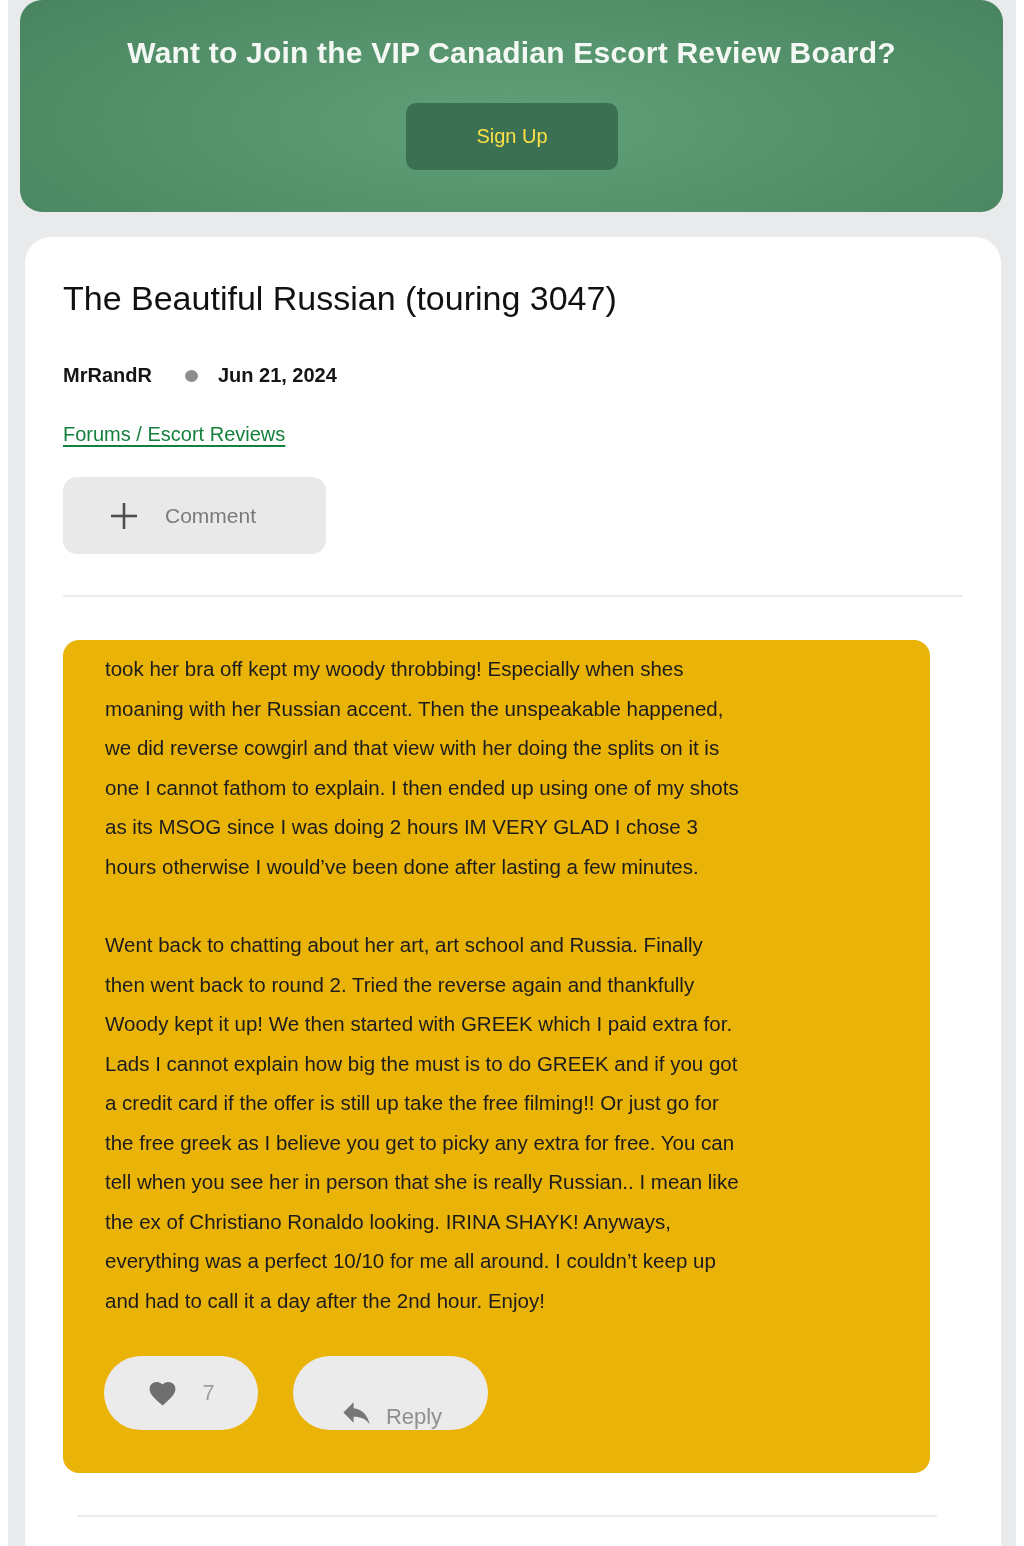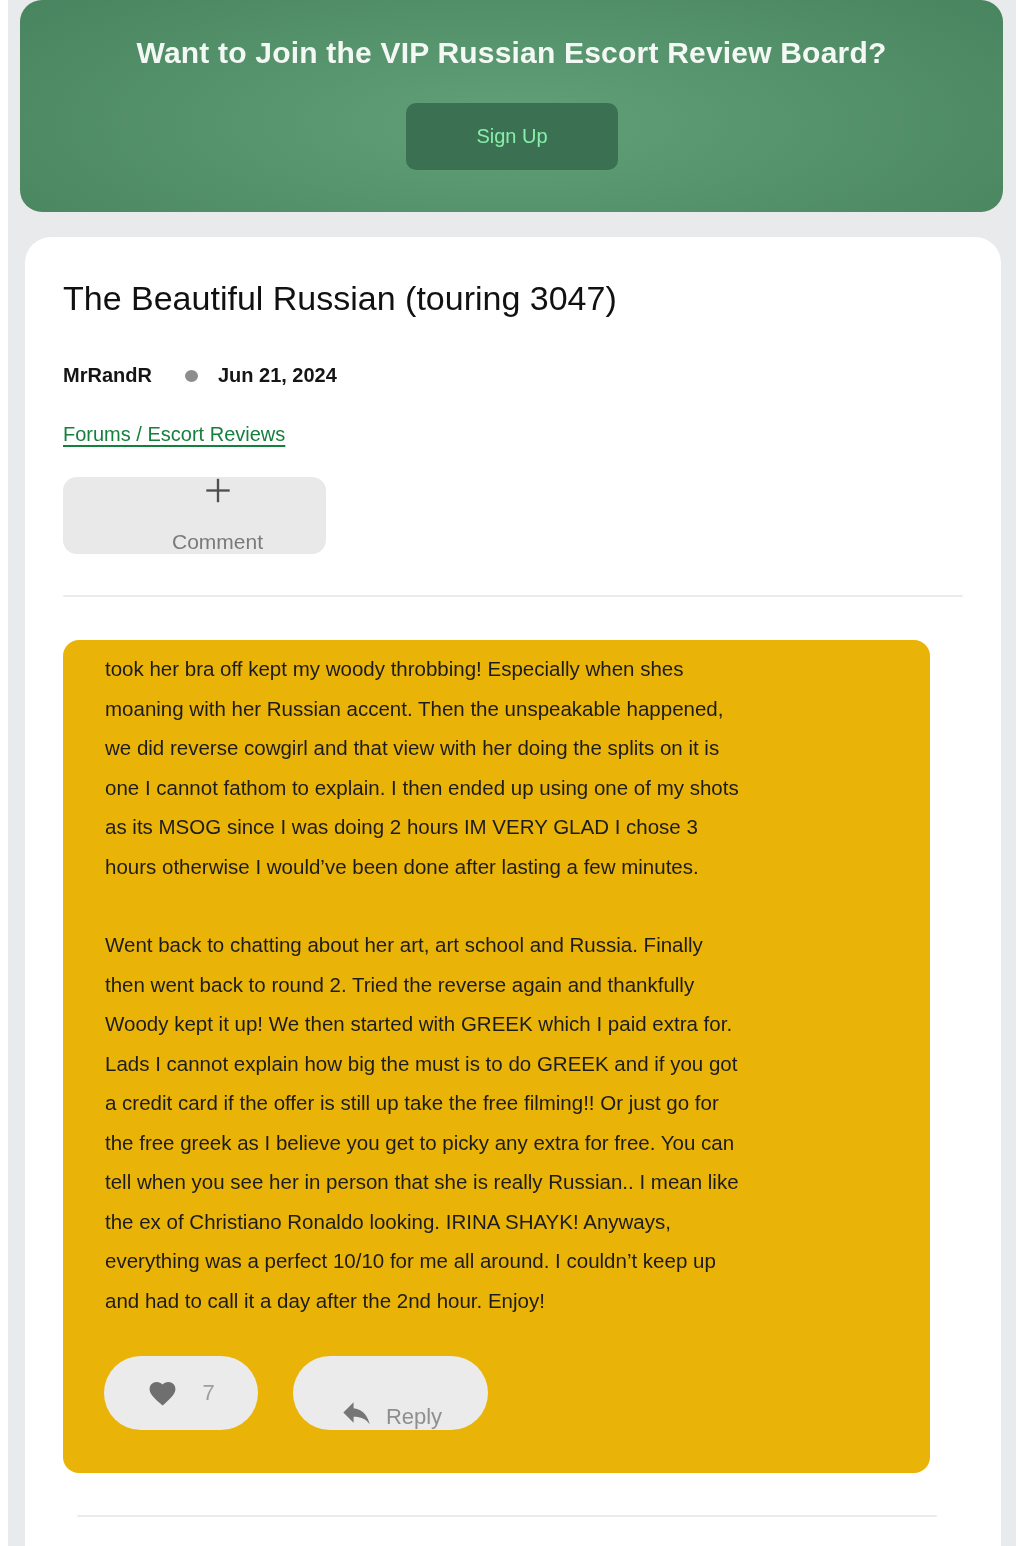--- a/index.html
+++ b/index.html
@@ -35,21 +35,21 @@
     color: #f4f8f4;
     letter-spacing: 0.2px;
   }
   .signup-btn {
     position: absolute;
     left: 386px; top: 103px;
     width: 212px; height: 67px;
     border: none;
     border-radius: 10px;
     background: #3c7052;
-    color: #86efac;
+    color: #fde047;
     font-size: 20px;
     font-family: "Liberation Sans", sans-serif;
     cursor: pointer;
   }
   
   .card {
     position: absolute;
     left: 17px; top: 263px;
     width: 976px; height: 1340px;
     background: #ffffff;
@@ -91,21 +91,20 @@
     width: 263px; height: 77px;
     border: none;
     border-radius: 14px;
     background: #e9e9e9;
     display: flex;
     align-items: center;
     padding-left: 46px;
     gap: 26px;
     cursor: pointer;
     font-family: "Liberation Sans", sans-serif;
-    flex-direction: column;
   }
   .comment-btn .plus { width: 30px; height: 30px; stroke: #4f4f4f; }
   .comment-btn span { font-size: 21px; color: #7a7a7a; }
   .divider {
     position: absolute;
     left: 38px;
     width: 900px; height: 2px;
     background: #ebebeb;
     border-radius: 2px;
   }
@@ -150,21 +149,21 @@
   .reply-arrow { width: 35px; height: 35px; fill: #767676; }
   .like-count { font-size: 22px; color: #9d9d9d; }
   .reply-label { font-size: 22px; color: #8f8f8f; }
 </style>
 </head>
 <body>
 
 <div class="shell">
 
   <div class="banner">
-    <div class="banner-title">Want to Join the VIP Russian Escort Review Board?</div>
+    <div class="banner-title">Want to Join the VIP Canadian Escort Review Board?</div>
     <button class="signup-btn">Sign Up</button>
   </div>
 
   <div class="card">
 
     <h1 class="thread-title">The Beautiful Russian (touring 3047)</h1>
 
     <div class="meta">
       <span>MrRandR</span>
       <span class="dot"></span>

